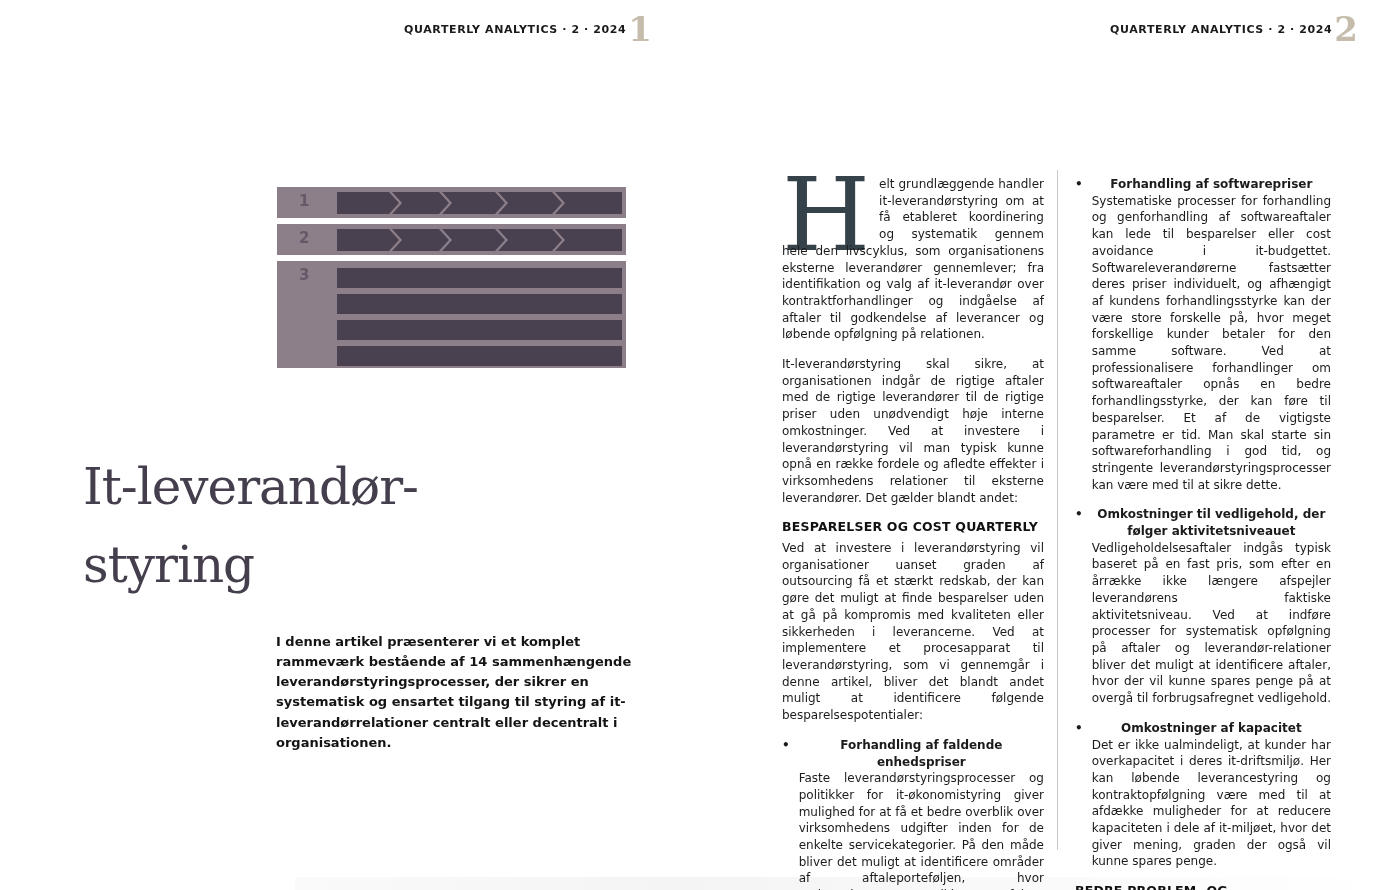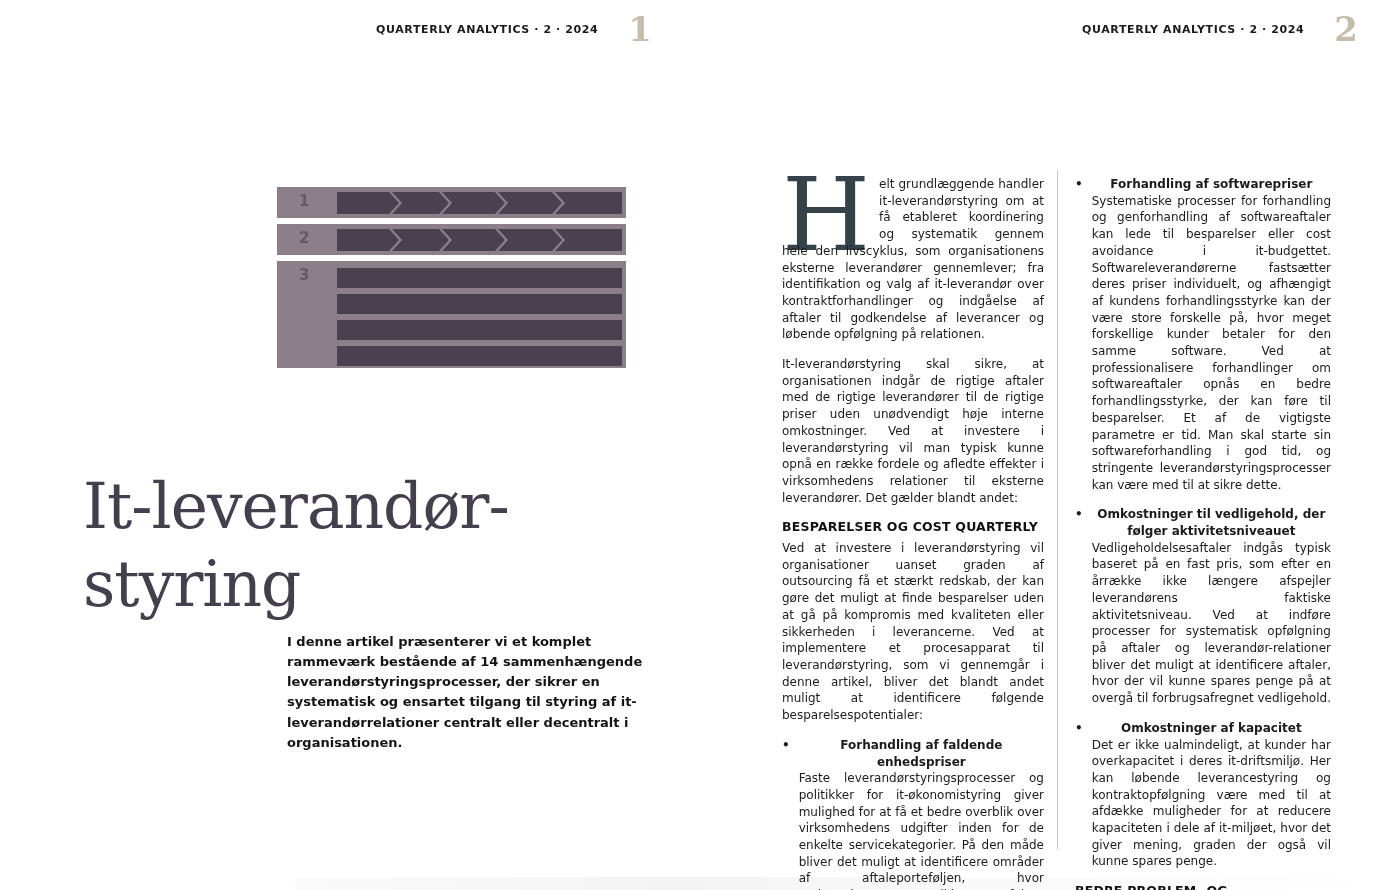--- a/index.html
+++ b/index.html
@@ -5,21 +5,21 @@
   * { margin:0; padding:0; box-sizing:border-box; }
   html,body { width:1388px; height:890px; }
   body {
     font-family:"DejaVu Sans","Liberation Sans",sans-serif;
     background:#ffffff; color:#1b1b1b; position:relative; overflow:hidden;
   }
   .spread { position:absolute; inset:0; }
 
   
   .page-header {
-    position:absolute; top:12px; display:flex; align-items:center; gap:30px;
+    position:absolute; top:12px; display:flex; align-items:center; gap:2px;
   }
   .page-header.left  { right:736px; }
   .page-header.right { right:30px; }
   .header-title {
     font-size:11px; font-weight:bold; letter-spacing:.6px; color:#1a1a1a;
     white-space:nowrap;
   }
   .page-number {
     font-family:"DejaVu Serif","Liberation Serif",serif;
     font-size:34px; font-weight:bold; color:#c5bcab; line-height:1;
@@ -36,27 +36,27 @@
     position:absolute; left:22px; top:5px; font-size:15px; font-weight:bold;
     color:#655869; font-family:"DejaVu Sans",sans-serif;
   }
   .chevron-svg { position:absolute; left:60px; top:4.5px; }
   .stack-bars { position:absolute; left:60px; top:7px; width:285px; }
   .stack-bar { height:20px; background:#4a4150; margin-bottom:6px; }
   .stack-bar:last-child { margin-bottom:0; }
 
   
   .main-title {
-    position:absolute; left:83px; top:468px; width:545px;
+    position:absolute; left:83px; top:448px; width:545px;
     font-family:"DejaVu Serif","Liberation Serif",serif;
-    font-size:63px; line-height:78px; color:#453e4d; letter-spacing:-1px;
+    font-size:50px; line-height:78px; color:#453e4d; letter-spacing:-1px;
   }
   .main-title .t2 { padding-right:58px; }
   .intro {
-    position:absolute; left:287px; top:632px; width:368px;
+    position:absolute; left:276px; top:632px; width:368px;
     font-size:13px; font-weight:bold; line-height:1.55; color:#141414;
   }
 
   
   .col { position:absolute; top:176px; font-size:12px; line-height:16.7px;
          text-align:justify; color:#1b1b1b; }
   .col1 { left:782px; width:262px; }
   .col2 { left:1075px; width:256px; }
   .col-divider {
     position:absolute; left:1057px; top:170px; height:680px; width:1px;

